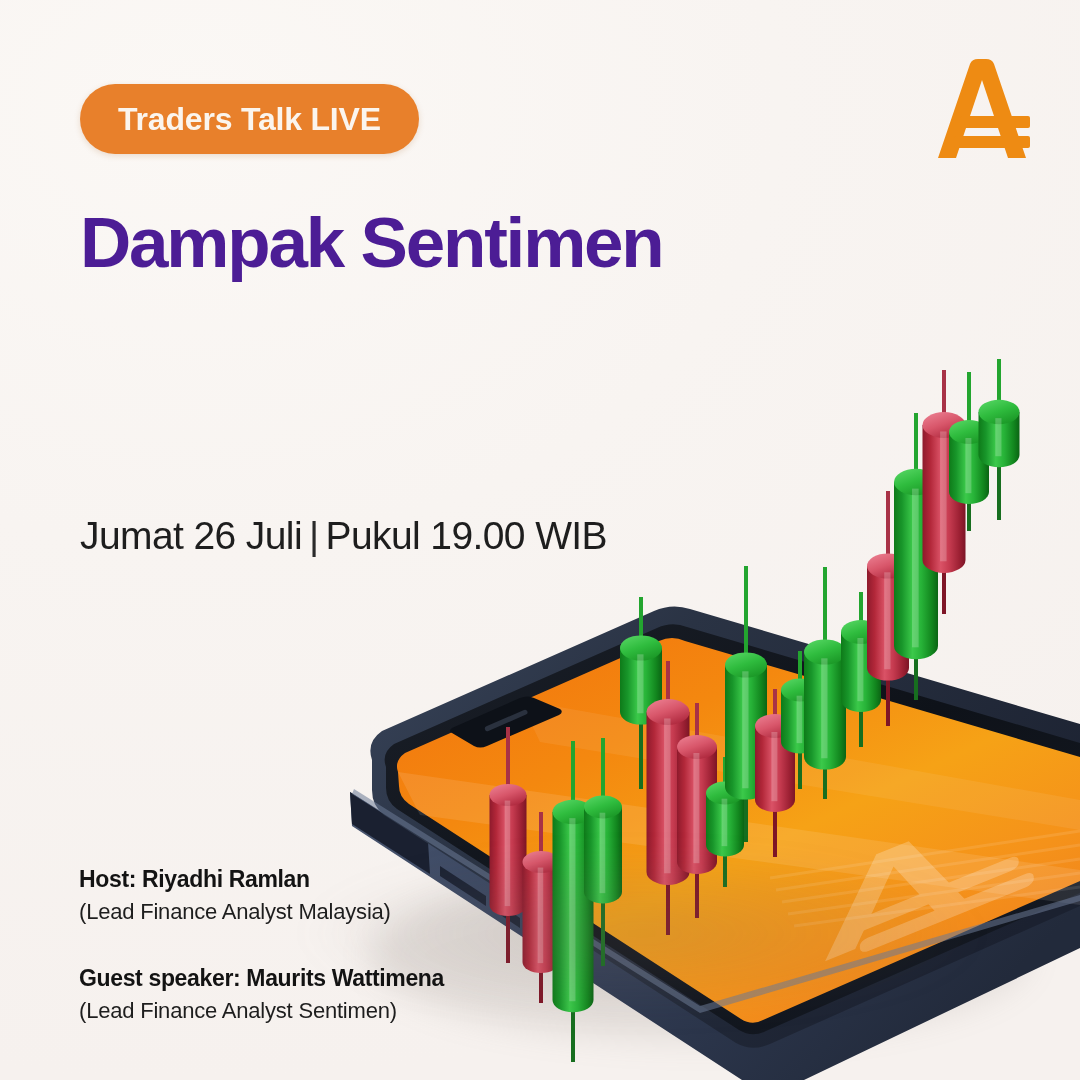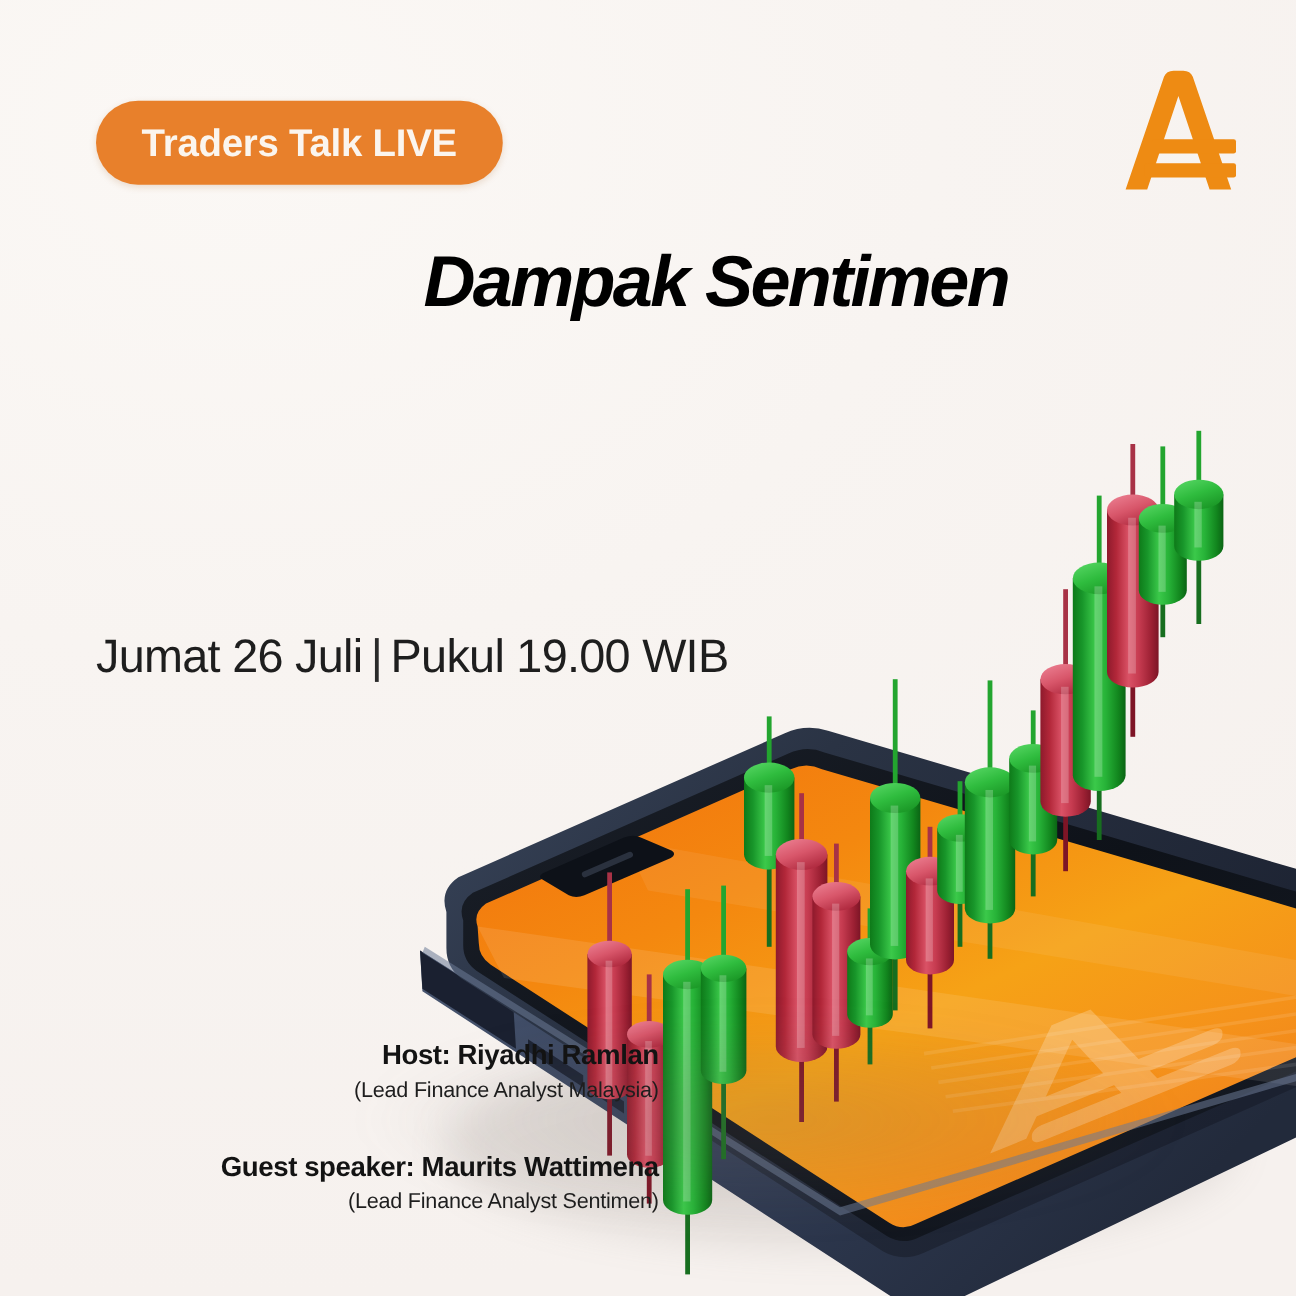--- a/index.html
+++ b/index.html
@@ -8,21 +8,20 @@
     background: #ffffff;
   }
 
   #poster {
     position: relative;
     width: 1080px;
     height: 1080px;
     overflow: hidden;
     background: #F9F5F2;
     font-family: "Liberation Sans", sans-serif;
-    text-align: right;
     -webkit-font-smoothing: antialiased;
   }
 
   
   .bg-wash {
     position: absolute;
     inset: 0;
     background:
       radial-gradient(120% 90% at 18% 10%, #FBF8F5 0%, #F8F4F1 45%, #F6F1EE 100%);
   }
@@ -70,69 +69,67 @@
 
   
   .headline {
     position: absolute;
     left: 80px;
     top: 196px;
     width: 760px;
   }
   .headline-line {
     display: block;
-    color: #000000;
-    font-size: 60px;
+    color: #4c1d95;
+    font-size: 71px;
     font-weight: bold;
     line-height: 1.31;
     letter-spacing: -2.2px;
     white-space: nowrap;
-    font-style: italic;
   }
 
   
   .dateline {
     position: absolute;
     left: 80px;
     top: 513px;
     color: #1E1E1E;
     font-size: 39px;
     font-weight: normal;
     letter-spacing: -0.6px;
     line-height: 1.2;
     white-space: nowrap;
-    margin-top: 12px;
   }
   .dateline .sep {
     display: inline-block;
     padding: 0 7px;
     font-weight: 300;
     color: #2A2A2A;
   }
 
   
   .credits {
     position: absolute;
-    left: 69px;
+    left: 79px;
     top: 864px;
     width: 480px;
   }
   .credit-block { margin-bottom: 36px; }
   .credit-block:last-child { margin-bottom: 15px; }
   .credit-name {
     color: #131313;
     font-size: 23px;
     font-weight: bold;
     letter-spacing: -0.35px;
     line-height: 1.38;
     white-space: nowrap;
   }
   .credit-role {
     color: #1E1E1E;
-    font-size: 18px;
+    font-size: 22px;
     font-weight: normal;
     letter-spacing: -0.2px;
     line-height: 1.42;
     white-space: nowrap;
   }
 
   
   .artwork {
     position: absolute;
     left: 0;

